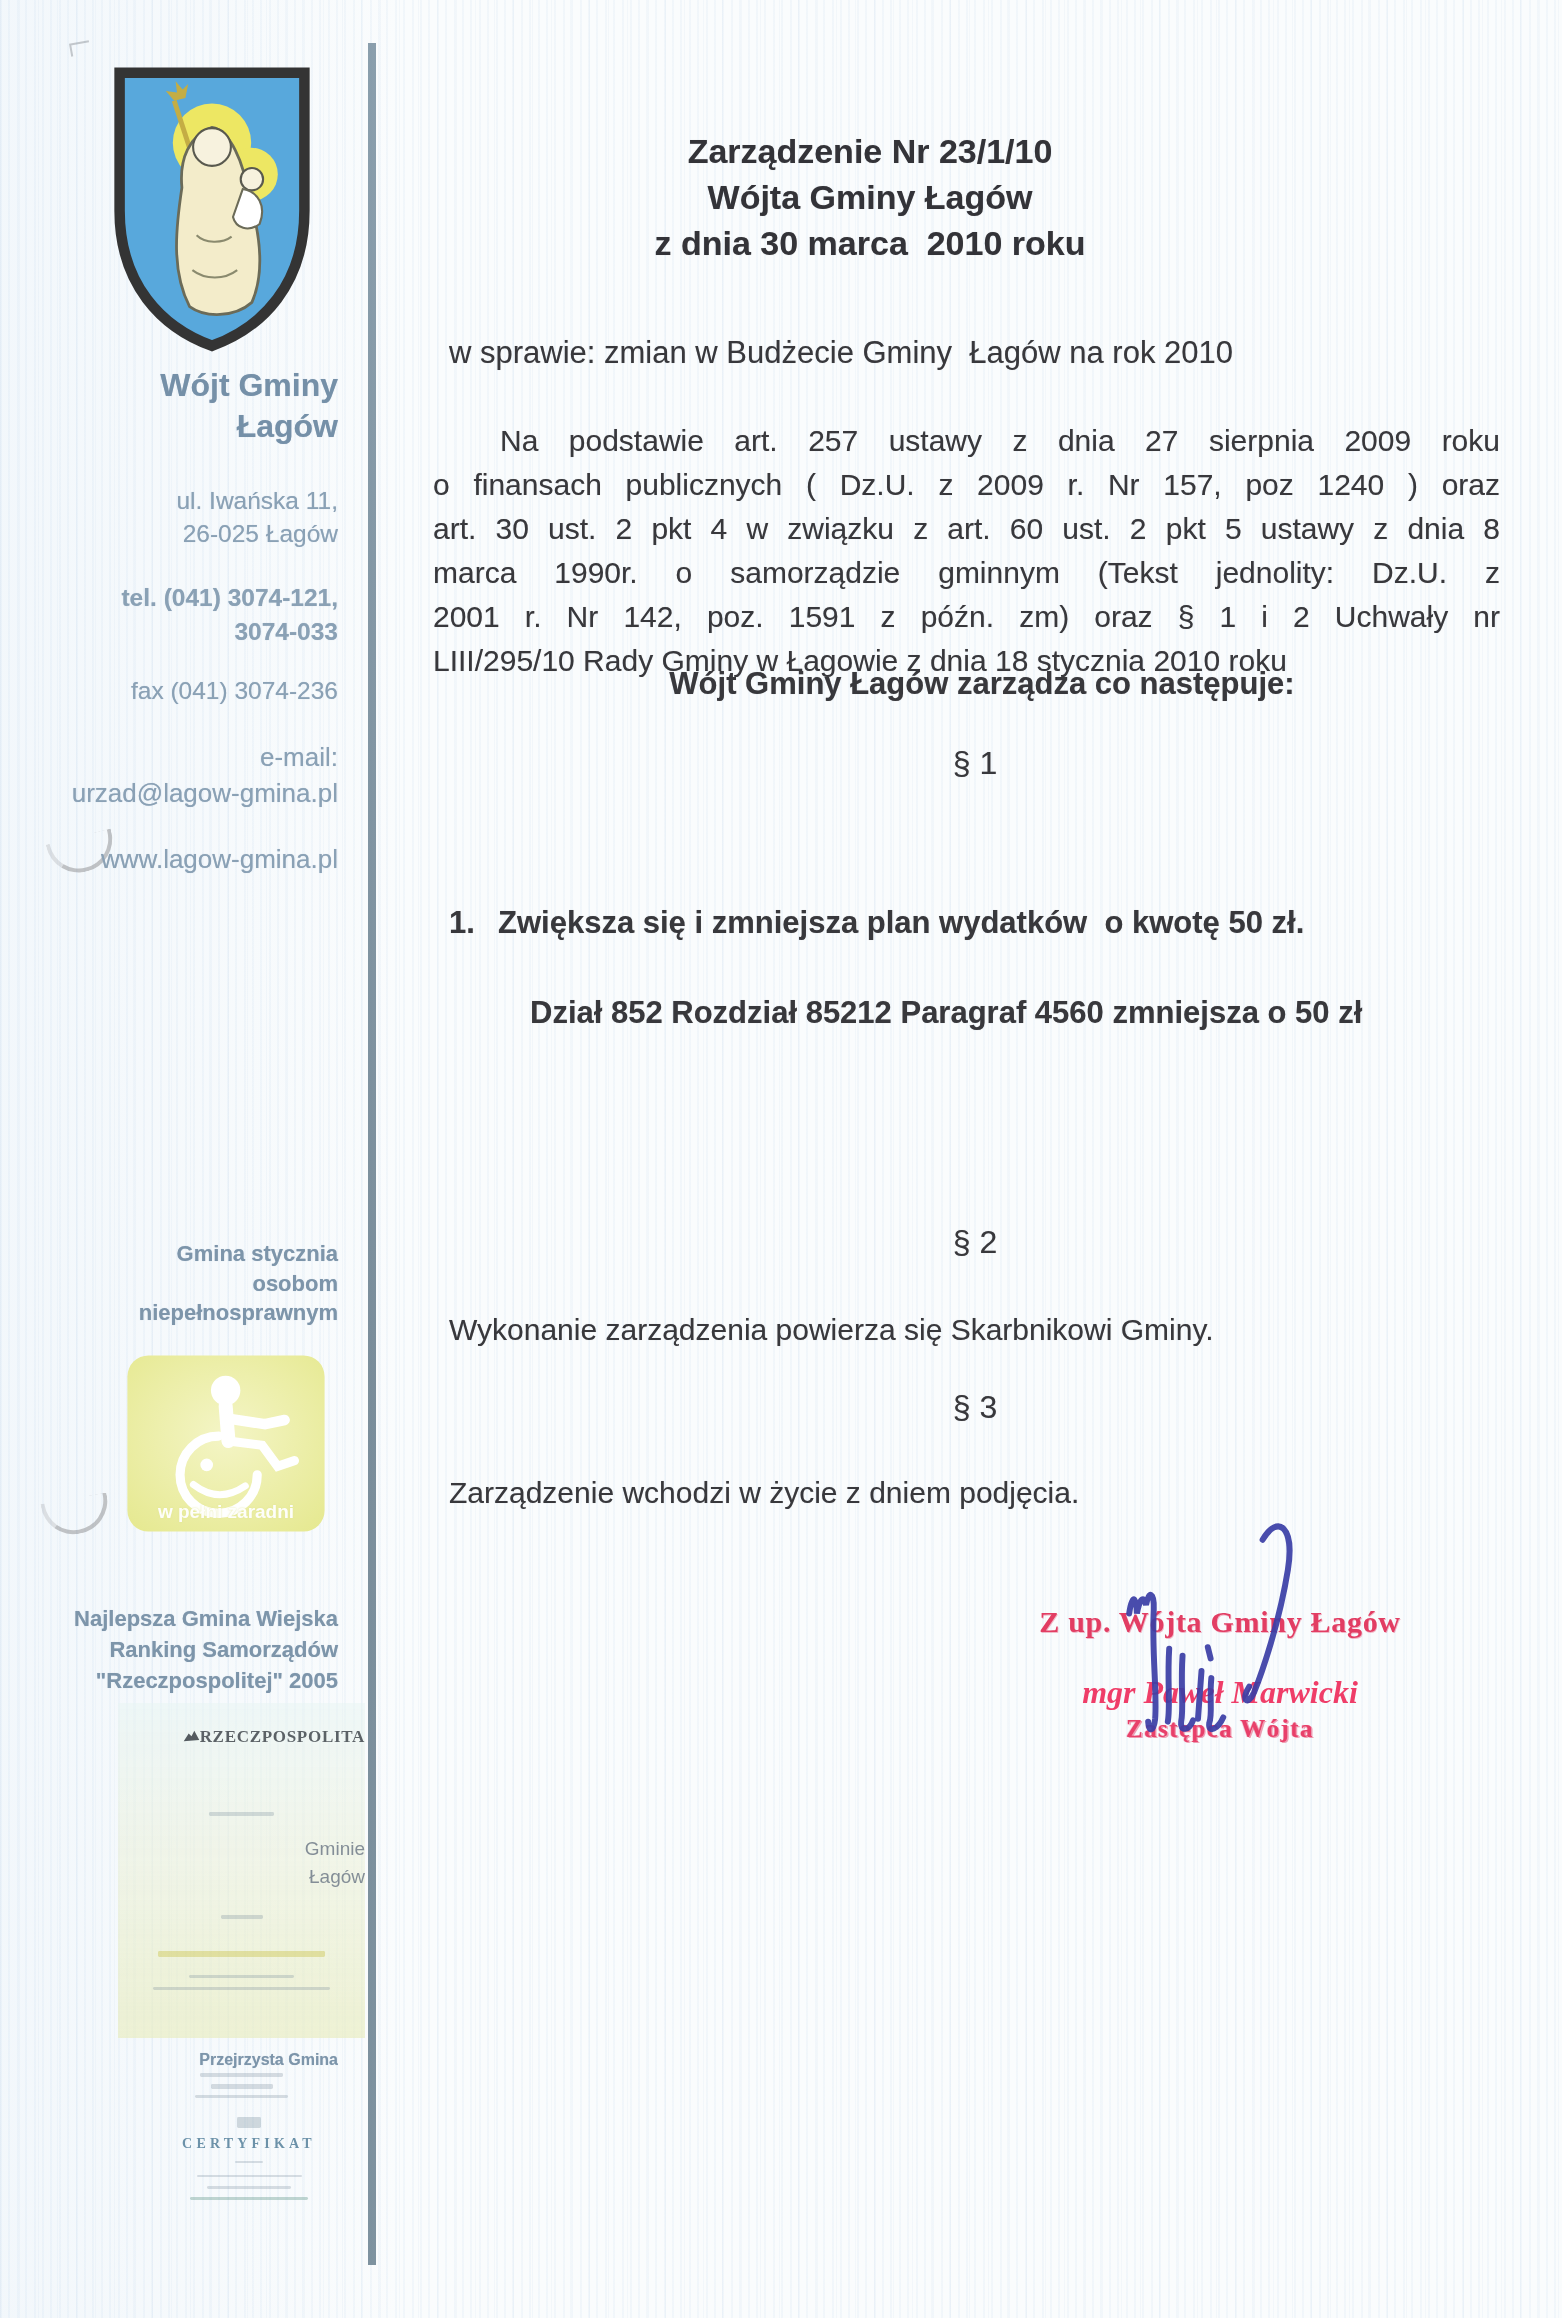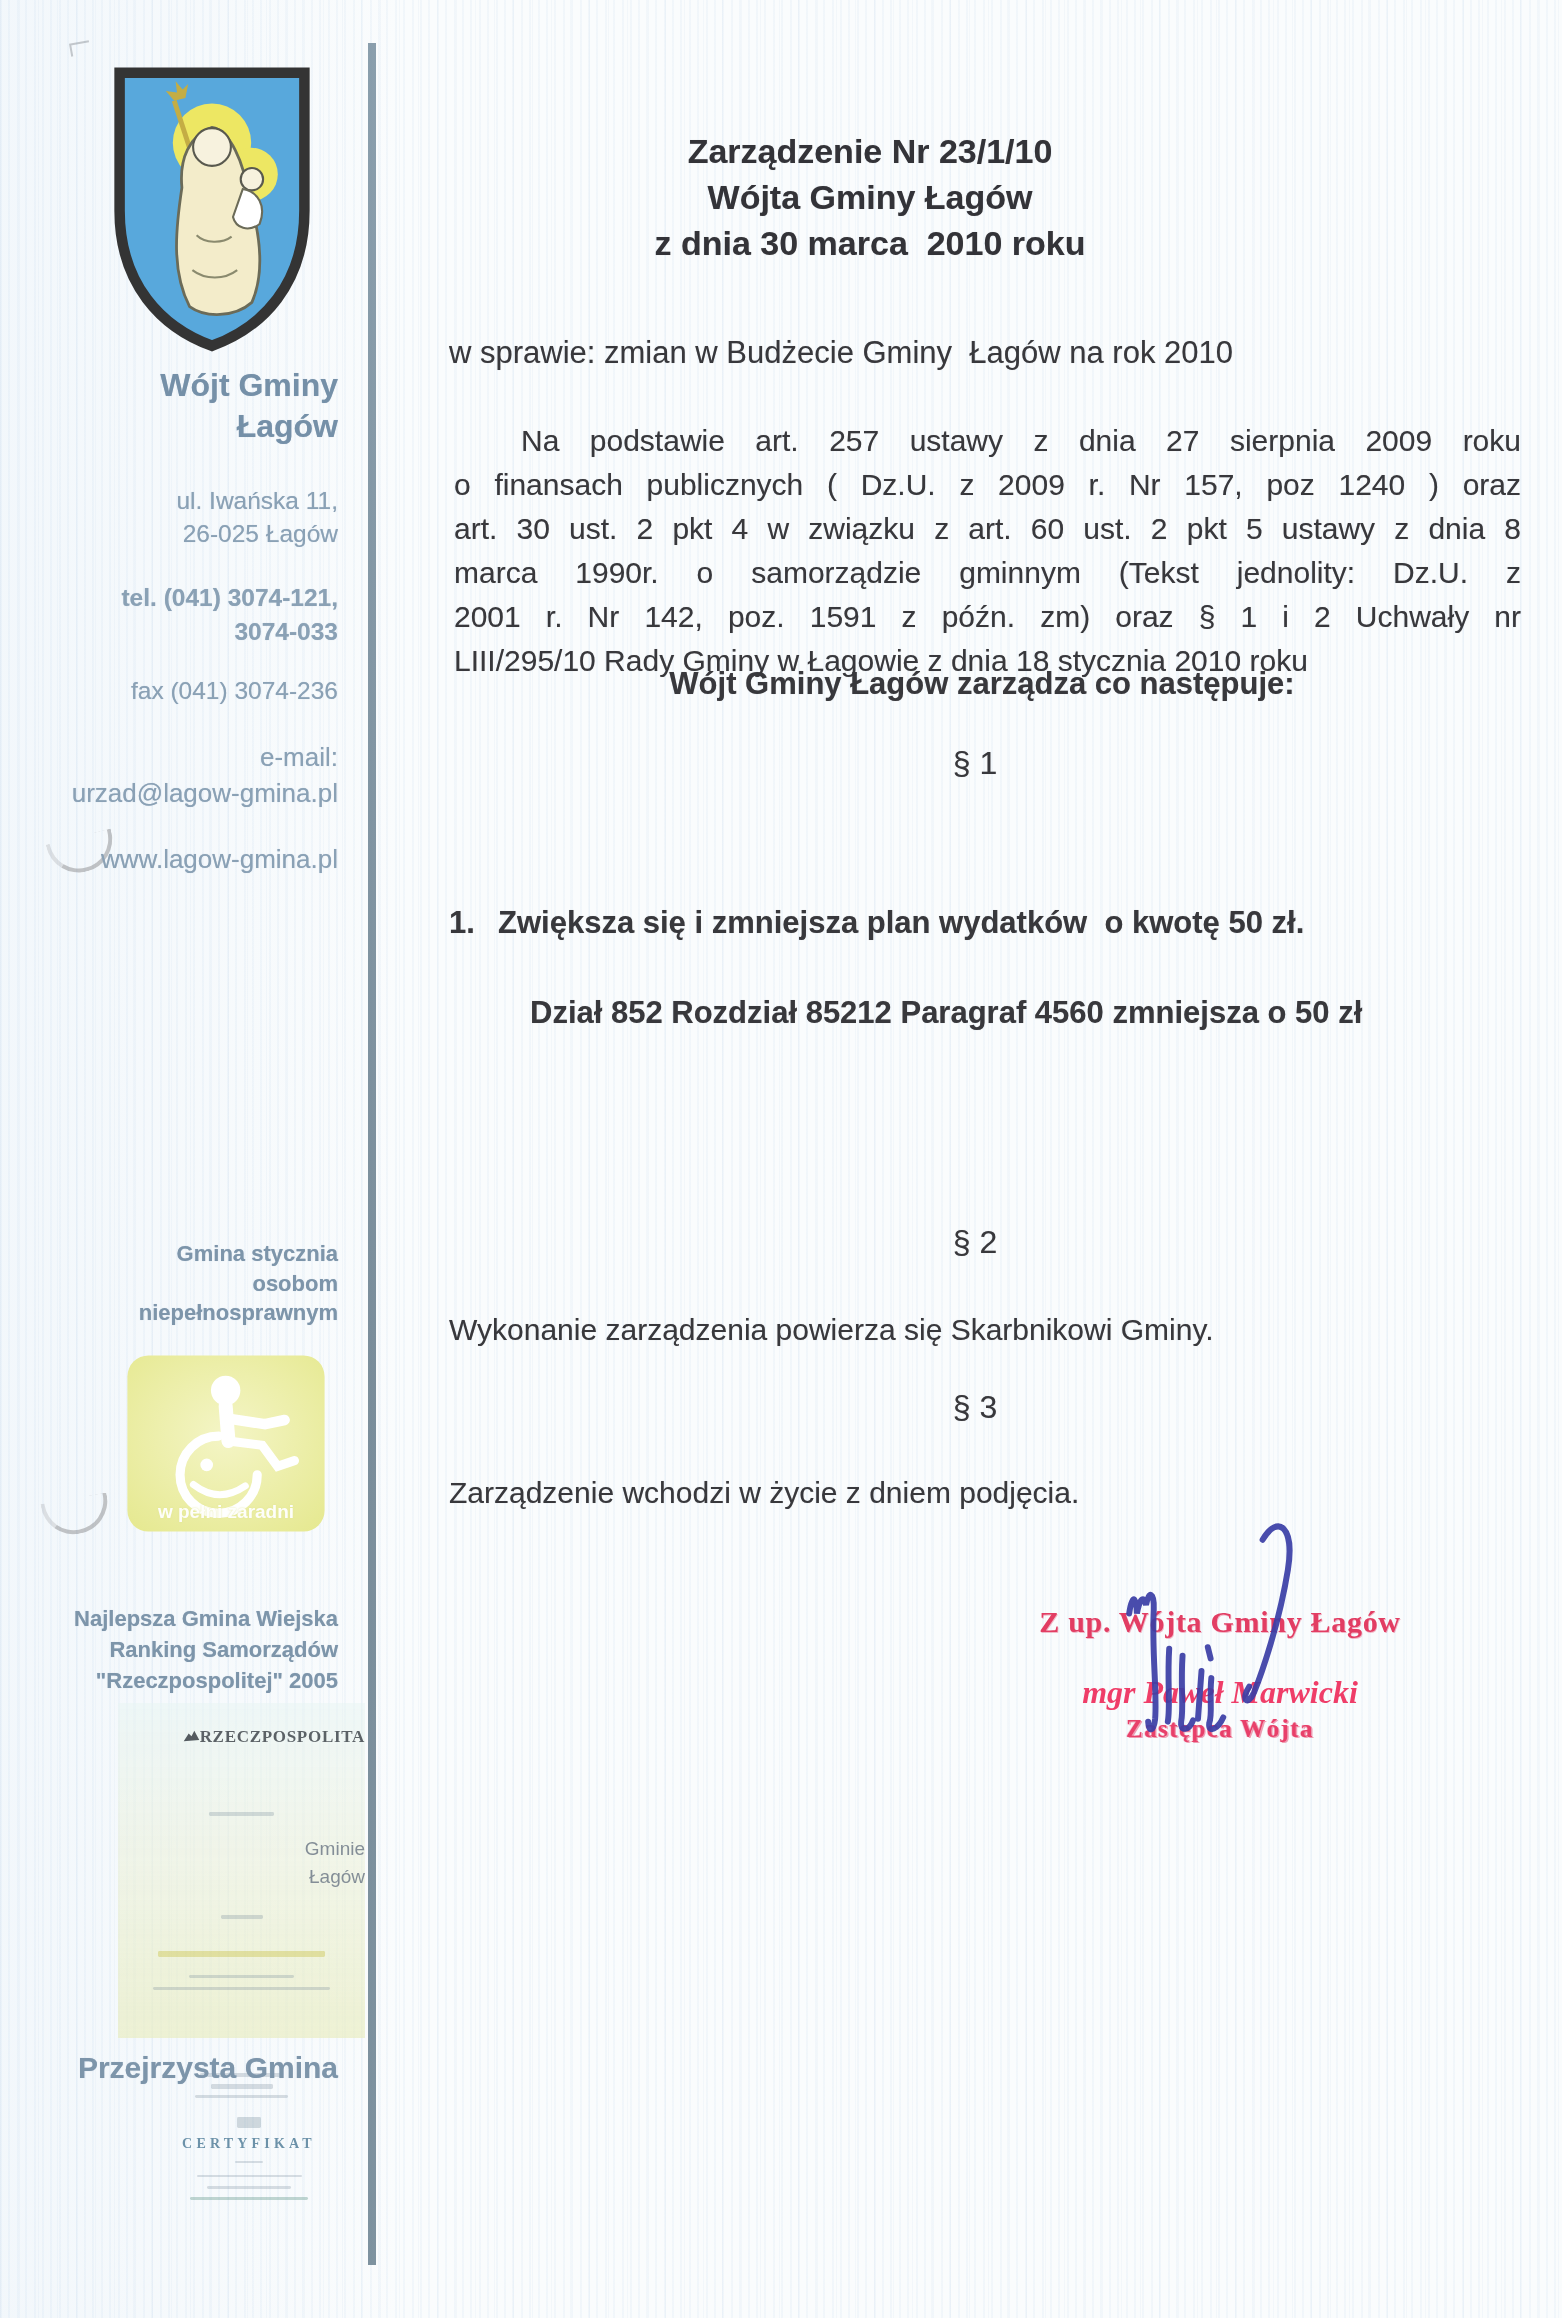--- a/index.html
+++ b/index.html
@@ -13,41 +13,41 @@
     font-family:"Liberation Sans", sans-serif;
     color:#38383c;
   }
   .abs{position:absolute;}
   .soft{text-shadow:0 0 0.7px rgba(60,60,65,.38);}
   .keep{white-space:pre-wrap;}
   
   #title{left:435px;top:128px;width:870px;text-align:center;font-weight:bold;
          font-size:34px;line-height:46px;color:#333338;}
   #subject{left:449px;top:335px;width:1073px;font-size:31px;}
-  #preamble{left:454px;top:419px;width:1067px;font-size:30px;line-height:44px;}
+  #preamble{left:433px;top:419px;width:1067px;font-size:30px;line-height:44px;}
   .jline{text-align:justify;text-align-last:justify;}
   .indent{padding-left:67px;}
   #decree{left:449px;top:666px;width:1066px;text-align:center;font-weight:bold;font-size:31px;}
   .smark{left:435px;width:1080px;text-align:center;font-size:32px;}
   #s1item{left:449px;top:905px;width:1073px;font-weight:bold;font-size:31px;display:flex;}
   #s1item .no{width:49px;flex:none;}
   #s1details{left:530px;top:990px;font-weight:bold;font-size:31px;line-height:46px;}
   .para{left:449px;font-size:30px;}
   
   .side{left:36px;width:302px;text-align:right;color:#7d95aa;
         text-shadow:0 0 0.7px rgba(125,150,175,.55);}
   #org{top:365px;font-size:32px;font-weight:bold;line-height:41px;color:#7590a8;}
   #addr{top:484px;font-size:24.5px;line-height:33px;color:#8aa1b5;}
   #tel{top:581px;font-size:24.5px;line-height:34px;color:#8aa1b5;font-weight:bold;}
   #fax{top:677px;font-size:24.5px;color:#8aa1b5;}
   #email{top:739px;font-size:26px;line-height:36px;color:#8aa1b5;}
   #www{top:844px;font-size:26px;color:#8aa1b5;}
   #friendly{top:1239px;font-size:22px;font-weight:bold;line-height:29.5px;}
   #ranking{top:1603px;font-size:22px;font-weight:bold;line-height:31px;}
-  #transparent{top:2051px;font-size:30px;font-weight:bold;}
+  #transparent{top:2051px;font-size:16px;font-weight:bold;}
   #separator{left:368px;top:43px;width:7.7px;height:2222px;
     background:linear-gradient(180deg,#7b92a2 0%,#697f8e 60%,#6d8493 100%);opacity:.88;}
   
   #cert1{left:118px;top:1703px;width:247px;height:335px;text-align:right;
     background:linear-gradient(180deg, rgba(230,244,242,.55) 0%, rgba(235,240,215,.6) 45%, rgba(232,236,190,.75) 100%);
     filter:blur(0.4px);opacity:.88;}
   #cert1 .brand{margin-top:24px;font-family:"Liberation Serif",serif;font-weight:bold;
     font-size:17px;letter-spacing:0.7px;color:#464d52;}
   #cert1 .recip{font-size:19px;color:#75808a;line-height:28px;}
   .fline{margin:0 auto;background:rgba(110,130,145,.3);border-radius:1.4px;}

